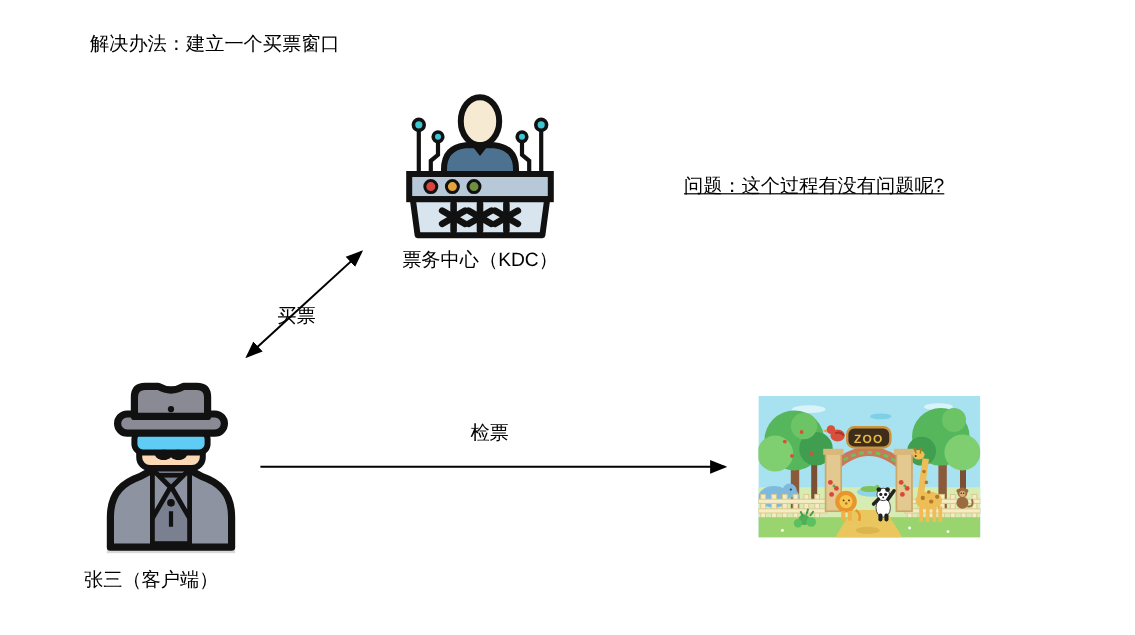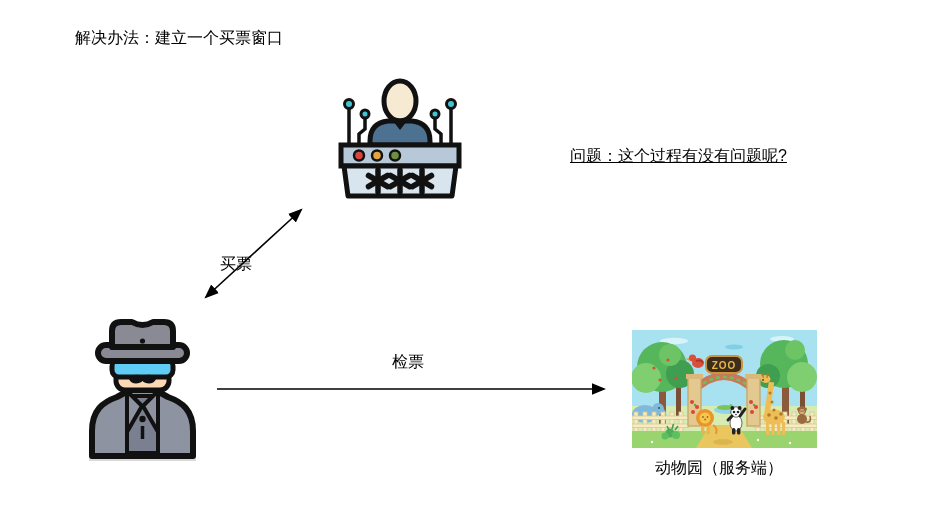--- a/index.html
+++ b/index.html
@@ -6,36 +6,37 @@
   .canvas{
     position:relative;width:946px;height:529px;background:#ffffff;
     font-family:"Liberation Sans","DejaVu Sans",sans-serif;color:#000;overflow:hidden;
   }
   .txt{position:absolute;font-size:16px;line-height:1.25;white-space:nowrap;color:#000;}
   #title{left:75px;top:28px;}
   #question{left:570px;top:146px;text-decoration:underline;}
   #kdc-label{left:318px;top:208px;width:164px;text-align:center;}
   #client-label{left:70px;top:474px;}
   #server-label{left:655px;top:458px;}
-  #buy-label{left:220px;top:254px;}
+  #buy-label{left:231px;top:254px;}
   #check-label{left:392px;top:352px;}
   .icon{position:absolute;}
   #kdc-icon{left:338px;top:73px;}
   #client-icon{left:85px;top:318px;}
   #zoo-icon{left:632px;top:330px;}
   #arrow-layer{position:absolute;left:0;top:0;pointer-events:none;}
 </style>
 </head>
 <body>
 
 <div class="canvas">
 
   <div class="txt" id="title">解决办法：建立一个买票窗口</div>
   <div class="txt" id="question">问题：这个过程有没有问题呢?</div>
-  <div class="txt" id="server-label">动物园（服务端）</div>
+  <div class="txt" id="kdc-label">票务中心（KDC）</div>
+  <div class="txt" id="client-label">张三（客户端）</div>
   <div class="txt" id="buy-label">买票</div>
   <div class="txt" id="check-label">检票</div>
 
   <svg class="icon" id="kdc-icon" width="124" height="127" viewBox="0 0 124 127">
     <g stroke="#111" fill="none" stroke-width="3.5">
       <line x1="11" y1="36" x2="11" y2="72"></line>
       <polyline points="27,46 27,56 21,61 21,72"></polyline>
     </g>
     <g stroke="#111" fill="none" stroke-width="3.5">
       <line x1="113" y1="36" x2="113" y2="72"></line>

